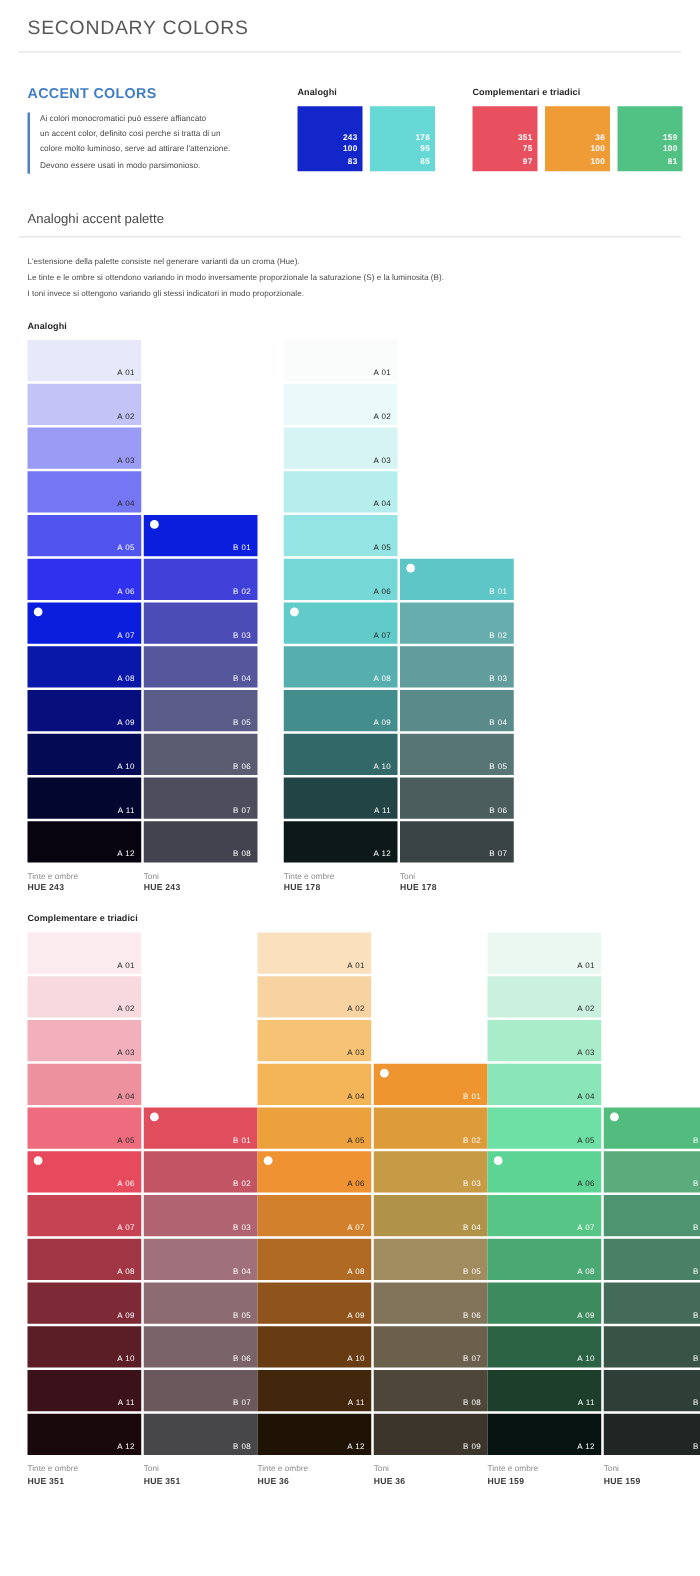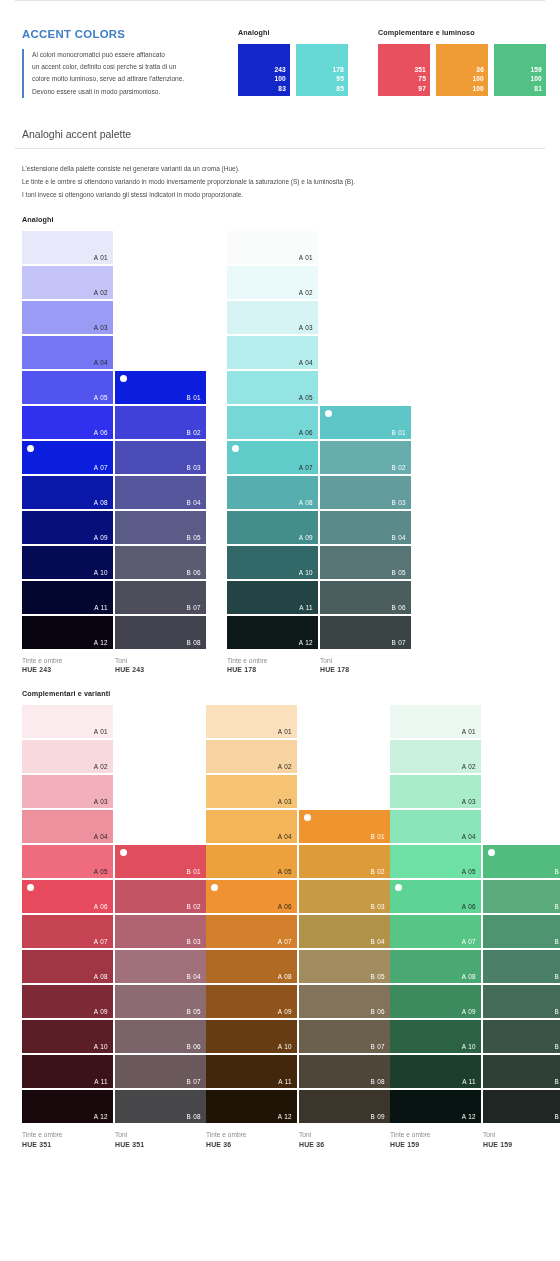--- a/index.html
+++ b/index.html
@@ -150,20 +150,21 @@
 
   .gap-sm { width: 2px; }
   .gap-mid { width: 21px; }
   .gap-lg { width: 27px; }
 </style>
 </head>
 <body>
 
 <div class="page">
 
+  <div class="doc-title">SECONDARY COLORS</div>
   <div class="rule"></div>
 
   <div class="accent-block">
     <div class="accent-left">
       <div class="accent-heading">ACCENT COLORS</div>
       <div class="accent-body">
         <p>Ai colori monocromatici può essere affiancato</p>
         <p>un accent color, definito cosi perche si tratta di un</p>
         <p>colore molto luminoso, serve ad attirare l'attenzione.</p>
         <p>Devono essere usati in modo parsimonioso.</p>
@@ -182,21 +183,21 @@
           <div class="accent-sw" style="background: rgb(102, 216, 214);">
             <div class="hsb">
               <div>178</div>
               <div>95</div>
               <div>85</div>
             </div>
           </div>
         </div>
     </div>
     <div class="accent-group grp-compl">
-      <div class="group-label">Complementare e luminoso</div>
+      <div class="group-label">Complementari e triadici</div>
       <div class="group-swatches" id="accent-group-1">
           <div class="accent-sw" style="background: rgb(232, 80, 95);">
             <div class="hsb">
               <div>351</div>
               <div>75</div>
               <div>97</div>
             </div>
           </div>
           <div class="accent-sw" style="background: rgb(239, 155, 54);">
             <div class="hsb">
@@ -383,21 +384,21 @@
             <span class="lab" style="color: rgb(255, 255, 255);">B 07</span>
           </div>
           <div class="caption">
             <div class="cap-top">Toni</div>
             <div class="cap-hue">HUE 178</div>
           </div>
         </div>
       </div>
     </div>
 
-  <div class="sub-label">Complementari e varianti</div>
+  <div class="sub-label">Complementare e triadici</div>
   <div class="palette-row" id="row-complementari">
       <div class="hue-block">
         <div class="col shades">
           <div class="cell" style="background: rgb(251, 234, 238);">
             <span class="lab" style="color: rgb(38, 38, 38);">A 01</span>
           </div>
           <div class="cell" style="background: rgb(248, 218, 222);">
             <span class="lab" style="color: rgb(38, 38, 38);">A 02</span>
           </div>
           <div class="cell" style="background: rgb(242, 176, 189);">

